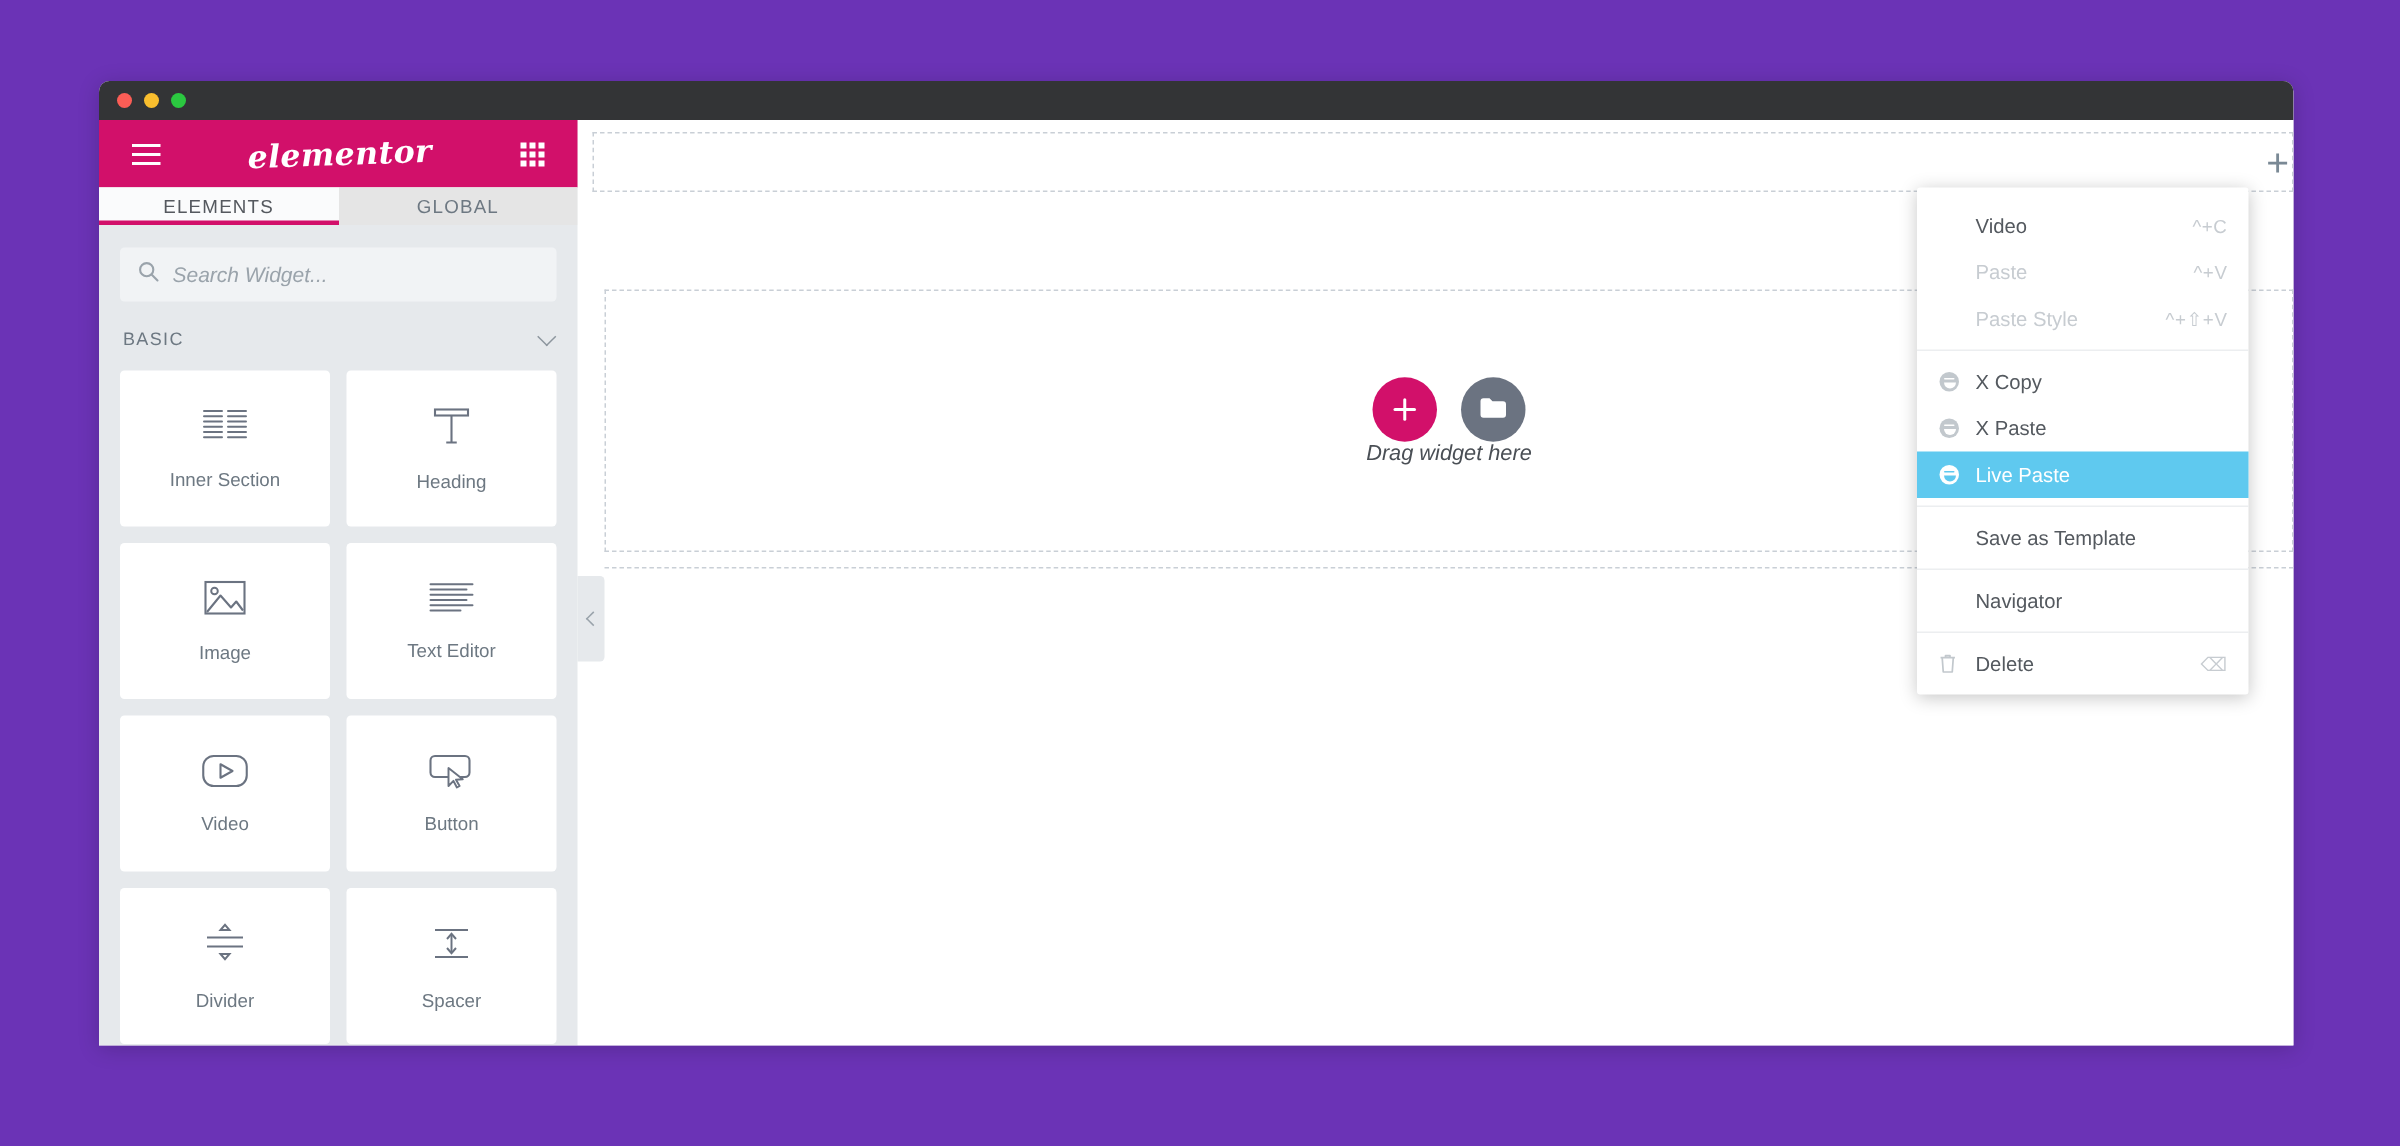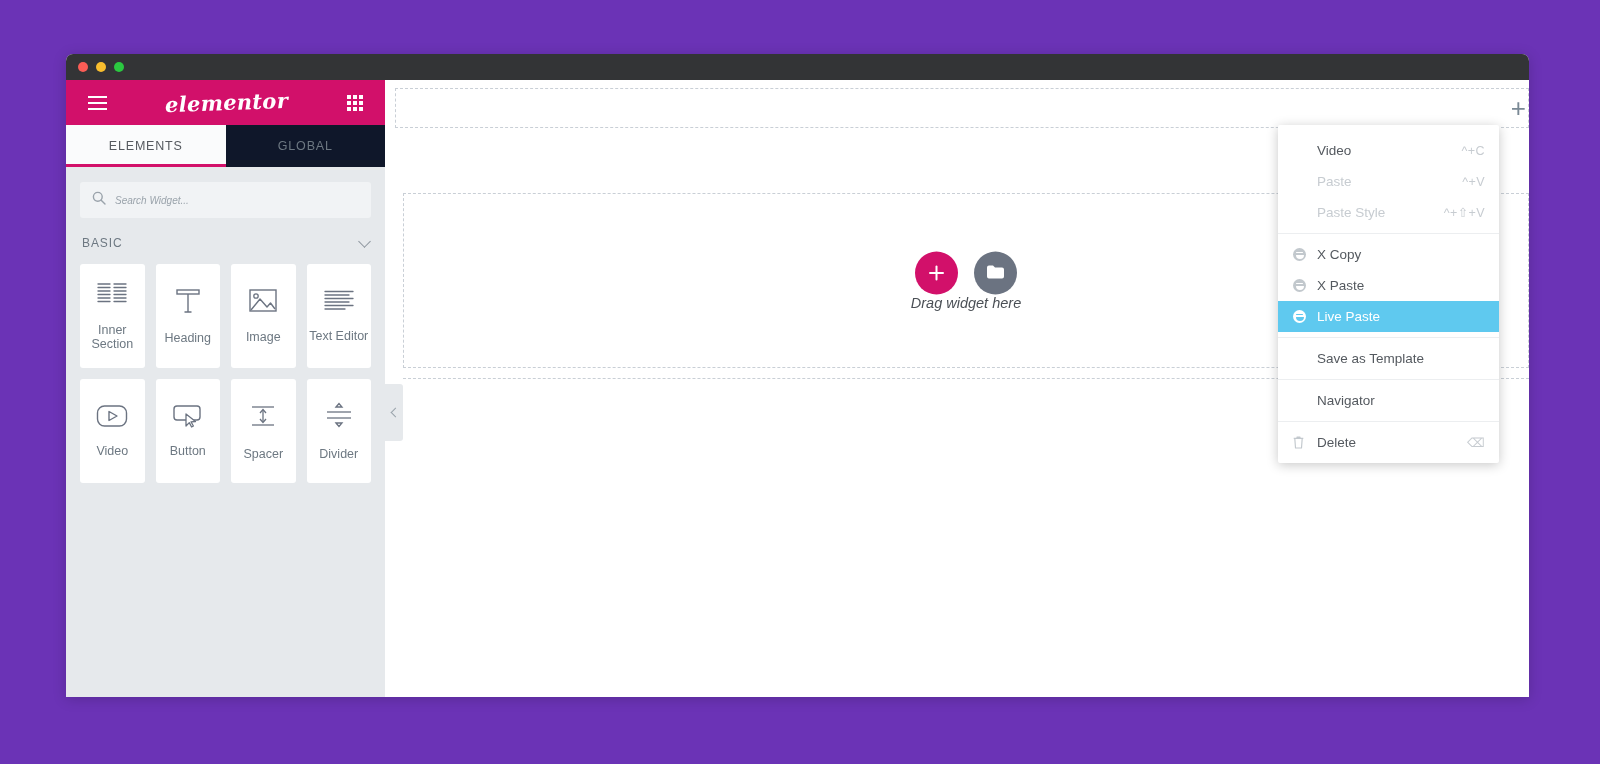--- a/index.html
+++ b/index.html
@@ -50,58 +50,57 @@
     color: #fff; font-family: "DejaVu Serif", serif; font-style: italic;
     font-size: 21px; font-weight: 700; letter-spacing: .3px;
     transform: rotate(-2deg);
   }
   .grid-icon {
     display: grid; grid-template-columns: repeat(3, 4px);
     grid-template-rows: repeat(3, 4px); gap: 2px; cursor: pointer;
   }
   .grid-icon i { background: #fff; display: block; width: 4px; height: 4px; }
 
-  #tabs { display: flex; height: 42px; background: #fff; }
+  #tabs { display: flex; height: 25px; background: #fff; }
   .tab {
     flex: 1; display: flex; align-items: center; justify-content: center;
     font-size: 12.5px; letter-spacing: .8px; color: #6D7882;
-    cursor: pointer; position: relative; background: #0f172a;
+    cursor: pointer; position: relative; background: #e5e5e5;
   }
   .tab.active { background: #fafbfc; color: #55595F; }
   .tab.active::after {
     content: ""; position: absolute; left: 0; right: 0; bottom: 0;
     height: 3px; background: #D2106A;
   }
 
   #panel-scroll { flex: 1; overflow: hidden; padding: 0; }
   #search-wrap { padding: 15px 14px 0 14px; }
   #search-box {
     background: #F1F3F5; border-radius: 3px; height: 36px;
     display: flex; align-items: center; padding: 0 12px; gap: 9px;
   }
   #search-box svg { flex: 0 0 auto; }
   #search-input {
     border: 0; background: transparent; outline: none;
     font-family: "Liberation Sans", sans-serif;
-    font-size: 10px; font-style: italic; color: #9aa3ab; width: 100%;
+    font-size: 14px; font-style: italic; color: #9aa3ab; width: 100%;
   }
   #search-input::placeholder { color: #9aa3ab; font-style: italic; }
 
   #cat-row {
     display: flex; align-items: center; justify-content: space-between;
     padding: 18px 16px 12px 16px; cursor: pointer;
   }
   #cat-label { font-size: 12px; letter-spacing: .9px; color: #6D7882; }
   .chev-down { width: 9px; height: 9px; border-right: 1.6px solid #8d969e;
     border-bottom: 1.6px solid #8d969e; transform: rotate(45deg); margin-top: -4px; }
 
   #widget-grid {
-    display: grid; grid-template-columns: 1fr 1fr 1fr 1fr; gap: 11px;
+    display: grid; grid-template-columns: 1fr 1fr; gap: 11px;
     padding: 2px 14px;
-    text-align: center;
   }
   .widget {
     background: #fff; border-radius: 3px; height: 104px;
     display: flex; flex-direction: column; align-items: center;
     justify-content: center; gap: 16px; cursor: pointer;
   }
   .widget .wlabel { font-size: 12.5px; color: #6D7882; }
   .widget svg { display: block; }
 
   
@@ -332,43 +331,43 @@
                 <path d="M14 10 L14 22 L17.3 18.6 L19.6 23 L21.4 22 L19 17.8 L23.5 17.5 Z" fill="#fff" stroke="#6B7381" stroke-width="1.3" stroke-linejoin="round"></path>
               </svg>
             </span>
             <span class="wlabel">Button</span>
           </div>
 
           <div class="widget">
             <span>
               <svg width="30" height="30" viewBox="0 0 30 30">
                 <g stroke="#6B7381" stroke-width="1.3" fill="none">
+                  <path d="M12 6 L15 2.5 L18 6 Z"></path>
+                  <line x1="3" y1="11" x2="27" y2="11"></line>
+                  <line x1="3" y1="17" x2="27" y2="17"></line>
+                  <path d="M12 22 L15 25.5 L18 22 Z"></path>
+                </g>
+              </svg>
+            </span>
+            <span class="wlabel">Divider</span>
+          </div>
+
+          <div class="widget">
+            <span>
+              <svg width="30" height="30" viewBox="0 0 30 30">
+                <g stroke="#6B7381" stroke-width="1.3" fill="none">
                   <line x1="4" y1="6" x2="26" y2="6"></line>
                   <line x1="4" y1="24" x2="26" y2="24"></line>
                   <line x1="15" y1="9" x2="15" y2="21"></line>
                   <path d="M12 12 L15 8.5 L18 12"></path>
                   <path d="M12 18 L15 21.5 L18 18"></path>
                 </g>
               </svg>
             </span>
             <span class="wlabel">Spacer</span>
-          </div>
-
-          <div class="widget">
-            <span>
-              <svg width="30" height="30" viewBox="0 0 30 30">
-                <g stroke="#6B7381" stroke-width="1.3" fill="none">
-                  <path d="M12 6 L15 2.5 L18 6 Z"></path>
-                  <line x1="3" y1="11" x2="27" y2="11"></line>
-                  <line x1="3" y1="17" x2="27" y2="17"></line>
-                  <path d="M12 22 L15 25.5 L18 22 Z"></path>
-                </g>
-              </svg>
-            </span>
-            <span class="wlabel">Divider</span>
           </div>
 
         </div>
       </div>
     </div>
 
     <div id="collapse">
       <span class="ch"></span>
     </div>
 

